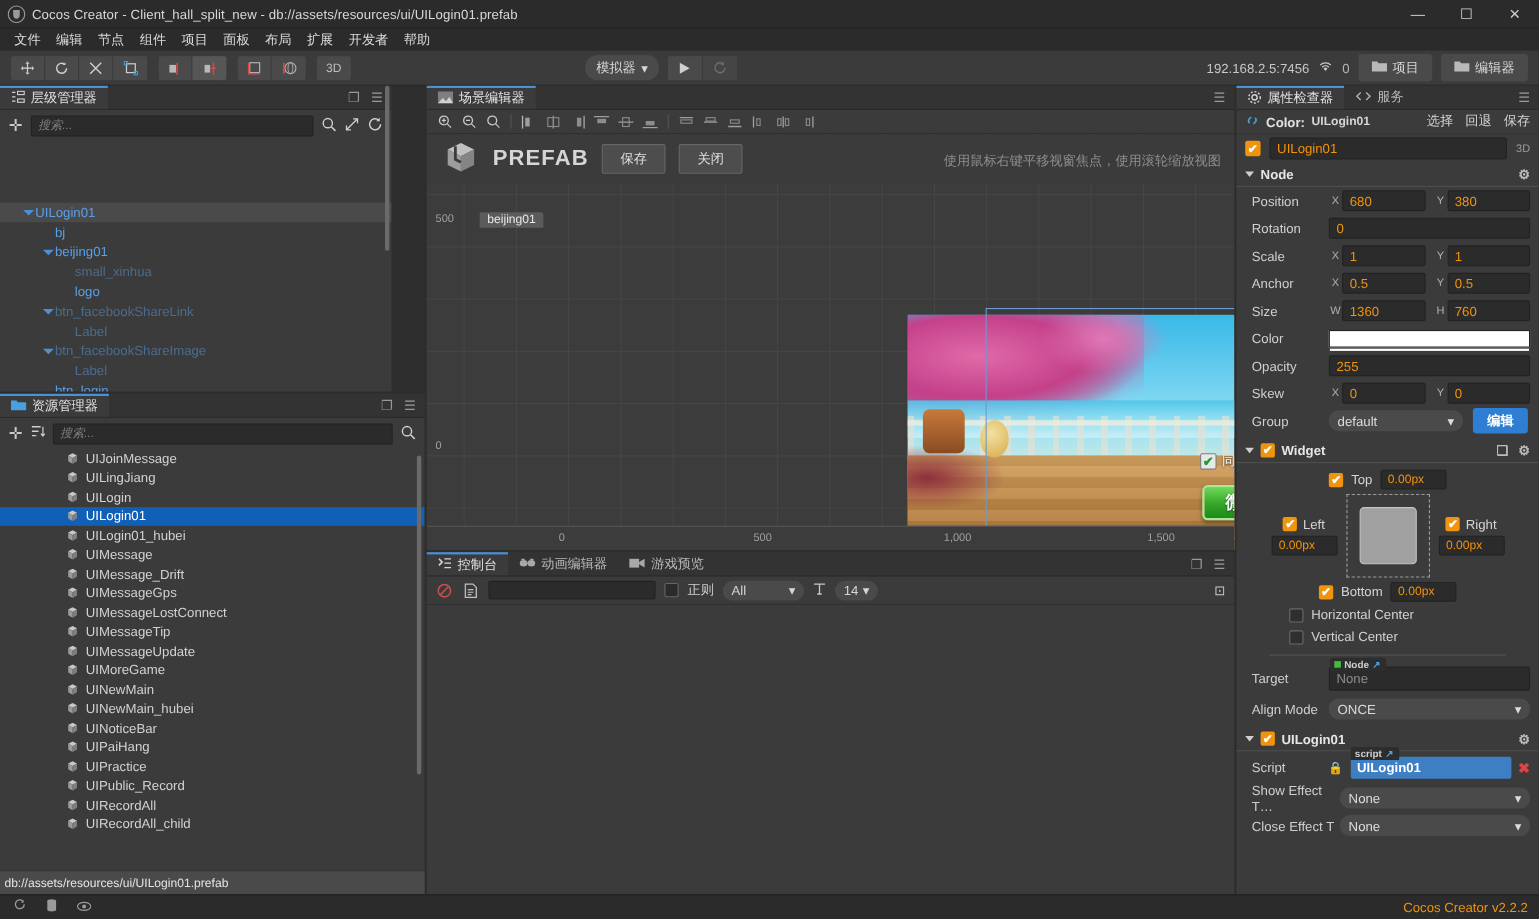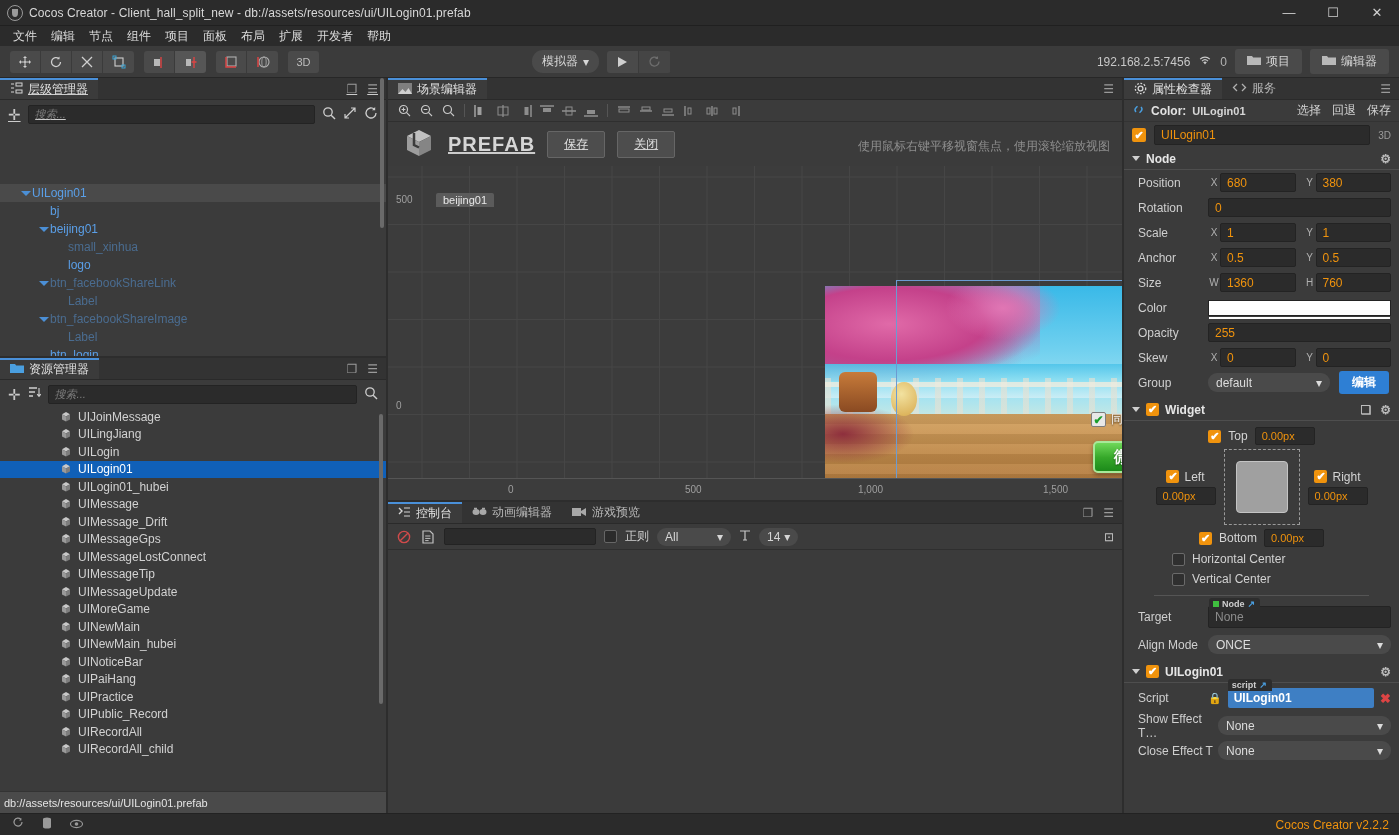--- a/index.html
+++ b/index.html
@@ -66,21 +66,21 @@
   .panel { position: absolute; background: #3b3b3b; }
   .panel-tabbar { height: 22px; background: #333; display:flex; align-items:stretch;
      border-bottom: 1px solid #2a2a2a; position: relative; }
   .ptab { display:flex; align-items:center; gap:5px; padding: 0 10px; font-size:12px;
      color:#b8b8b8; background:#333; }
   .ptab.active { background:#3b3b3b; color:#e2e2e2; border-top: 2px solid #4a90d9; }
   .ptab-right { margin-left:auto; display:flex; align-items:center; gap:10px; padding-right:8px; }
   .ptab-icon { color:#9a9a9a; font-size: 12px; }
 
   
-  #hierarchy { left:0; top:78px; width:386px; height:278px;text-decoration:underline; }
+  #hierarchy { left:0; top:78px; width:356px; height:278px; }
   .search-row { height: 28px; display:flex; align-items:center; gap:7px; padding: 0 8px; }
   .plus-ico { color:#c9c9c9; font-size:15px; line-height:1; }
   .search-box { flex:1; height:19px; background:#2b2b2b; border:1px solid #232323;
     border-radius:2px; display:flex; align-items:center; padding: 0 6px; }
   .search-box input { width:100%; background:transparent; border:none; outline:none;
     color:#ccc; font-size: 11px; font-style: italic; font-family:"Liberation Sans",sans-serif;}
   .search-box input::placeholder { color:#7d7d7d; font-style: italic; }
   .tree { position:absolute; top:106px; left:0; right:0; bottom:0; overflow:hidden; }
   .tree-row { height: 18px; display:flex; align-items:center; font-size:12px; color:#4b8fd6; }
   .tree-row.sel { background:#4a4a4a; }
@@ -112,21 +112,21 @@
   .viewport { position:absolute; top:44px; left:0; width:734px; height:378px; background:#3c3c3c; overflow:hidden; }
   .grid-bg { position:absolute; inset:0;
     background-image: linear-gradient(to right, #464646 1px, transparent 1px),
                       linear-gradient(to bottom, #464646 1px, transparent 1px);
     background-size: 47.5px 47.5px; background-position: -14px 7px; }
   .ruler-v { position:absolute; left:0; top:0; width:46px; height:378px; background:rgba(60,60,60,.0); }
   .ruler-h { position:absolute; left:0; bottom:0; width:734px; height:22px; background:#3c3c3c;
     border-top:1px solid #555; }
   .rl-lbl { position:absolute; font-size:10px; color:#9f9f9f; }
   .prefab-hdr { position:absolute; top:0; left:0; width:734px; height:44px; background:#3b3b3b;
-     display:flex; align-items:center; padding-left:14px; gap:12px;text-decoration:underline; }
+     display:flex; align-items:center; padding-left:14px; gap:12px; }
   .prefab-word { font-size:20px; font-weight:bold; color:#d6d6d6; letter-spacing:1px; }
   .pf-btn { background:#4d4d4d; border:1px solid #666; border-radius:2px; padding:4px 16px;
      font-size:12px; color:#e0e0e0; }
   .hint-text { position:absolute; right:12px; top:16px; font-size:12px; color:#8e8e8e; }
   .node-tag { position:absolute; left:0; top:0; background:#5b5b5b; color:#e9e9e9; font-size:11px;
      padding:1px 7px; border-radius:2px 2px 0 0; }
 
   
   .game { position:absolute; left:437px; top:164px; width:641px; height:284px; overflow:hidden; }
   .sky { position:absolute; inset:0;

